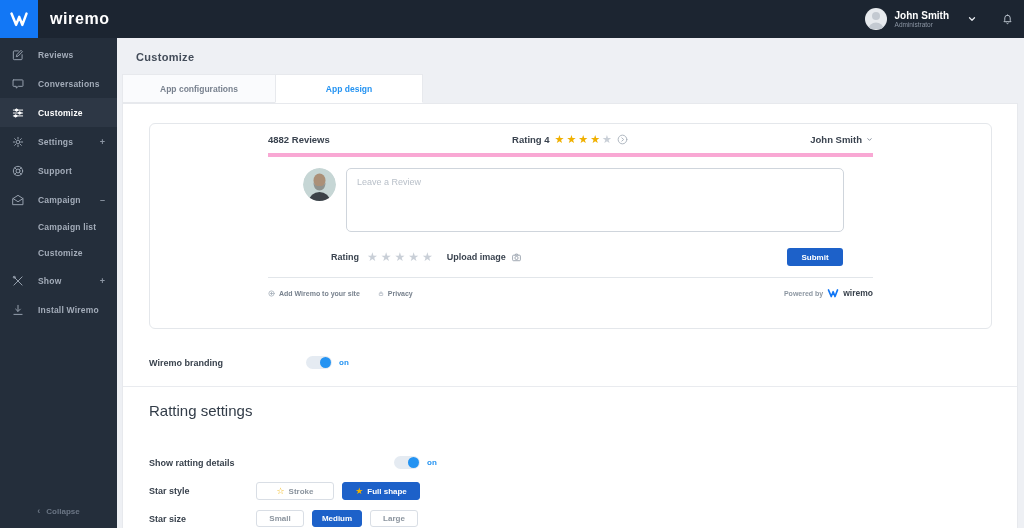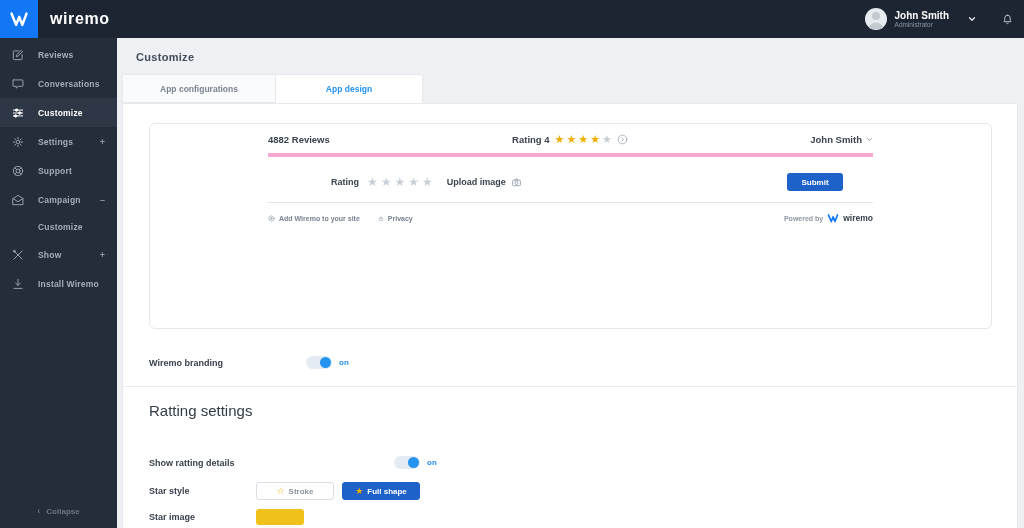--- a/index.html
+++ b/index.html
@@ -184,20 +184,23 @@
         <span class="s-icon">
           <svg width="14" height="14" viewBox="0 0 24 24" fill="none" stroke="currentColor" stroke-width="1.7" stroke-linecap="round" stroke-linejoin="round">
             <path d="M3.5 9.5L12 4l8.5 5.5V20h-17z"></path>
             <path d="M3.5 9.5L12 15l8.5-5.5"></path>
           </svg>
         </span>
         <span class="s-label">Campaign</span>
         <span class="s-suffix">–</span>
       </div>
       <div class="s-item sub">
+        <span class="s-label">Campaign list</span>
+      </div>
+      <div class="s-item sub">
         <span class="s-label">Customize</span>
       </div>
       <div class="s-item">
         <span class="s-icon">
           <svg width="14" height="14" viewBox="0 0 24 24" fill="none" stroke="currentColor" stroke-width="1.7" stroke-linecap="round" stroke-linejoin="round">
             <path d="M5 5l14 14M19 5L5 19"></path>
             <circle cx="5.5" cy="5.5" r="1.6"></circle>
           </svg>
         </span>
         <span class="s-label">Show</span>
@@ -250,20 +253,31 @@
           <span class="reviewer">
             <span class="hk">John Smith</span>
             <span class="rchev">
               <svg width="7" height="7" viewBox="0 0 24 24" fill="none" stroke="currentColor" stroke-width="3" stroke-linecap="round" stroke-linejoin="round">
                   <path d="M6 9l6 6 6-6"></path>
                 </svg>
             </span>
           </span>
         </div>
 
+        <div class="w-form">
+          <div class="form-avatar">
+            <svg width="33" height="33" viewBox="0 0 33 33">
+                <circle cx="16.5" cy="16.5" r="16.5" fill="#c6d6d5"></circle>
+                <path d="M6 33a10.5 9 0 0 1 21 0z" fill="#3c4248"></path>
+                <ellipse cx="16.5" cy="12.5" rx="6" ry="7" fill="#ab9078"></ellipse>
+                <path d="M10.5 14.5c0 5 2.5 8 6 8s6-3 6-8c-1.5 3-3 3.5-6 3.5s-4.5-.5-6-3.5z" fill="#8f938f"></path>
+              </svg>
+          </div>
+          <textarea class="review-textarea" placeholder="Leave a Review" style=""></textarea>
+        </div>
 
         <div class="w-actions">
           <span class="alabel">Rating</span>
           <span id="form-stars">
               <span class="star gray">★</span>
               <span class="star gray">★</span>
               <span class="star gray">★</span>
               <span class="star gray">★</span>
               <span class="star gray">★</span>
             </span>
@@ -341,20 +355,28 @@
             <span class="btn-star">☆</span>
             <span>Stroke</span>
           </button>
           <button class="opt-btn style-btn selected">
             <span class="btn-star">★</span>
             <span>Full shape</span>
           </button>
         </span>
     </div>
 
+    <div class="setting-row row-size">
+      <span class="row-label">Star size</span>
+      <span class="btn-group" id="size-buttons">
+          <button class="opt-btn size-btn size-btn-0">Small</button>
+          <button class="opt-btn size-btn size-btn-1 selected">Medium</button>
+          <button class="opt-btn size-btn size-btn-2">Large</button>
+        </span>
+    </div>
 
     <div class="setting-row row-color">
       <span class="row-label">Star image</span>
       <span class="swatch" style="background: rgb(240, 193, 26);"></span>
     </div>
 
   </div>
 </main>
 
 </body></html>

